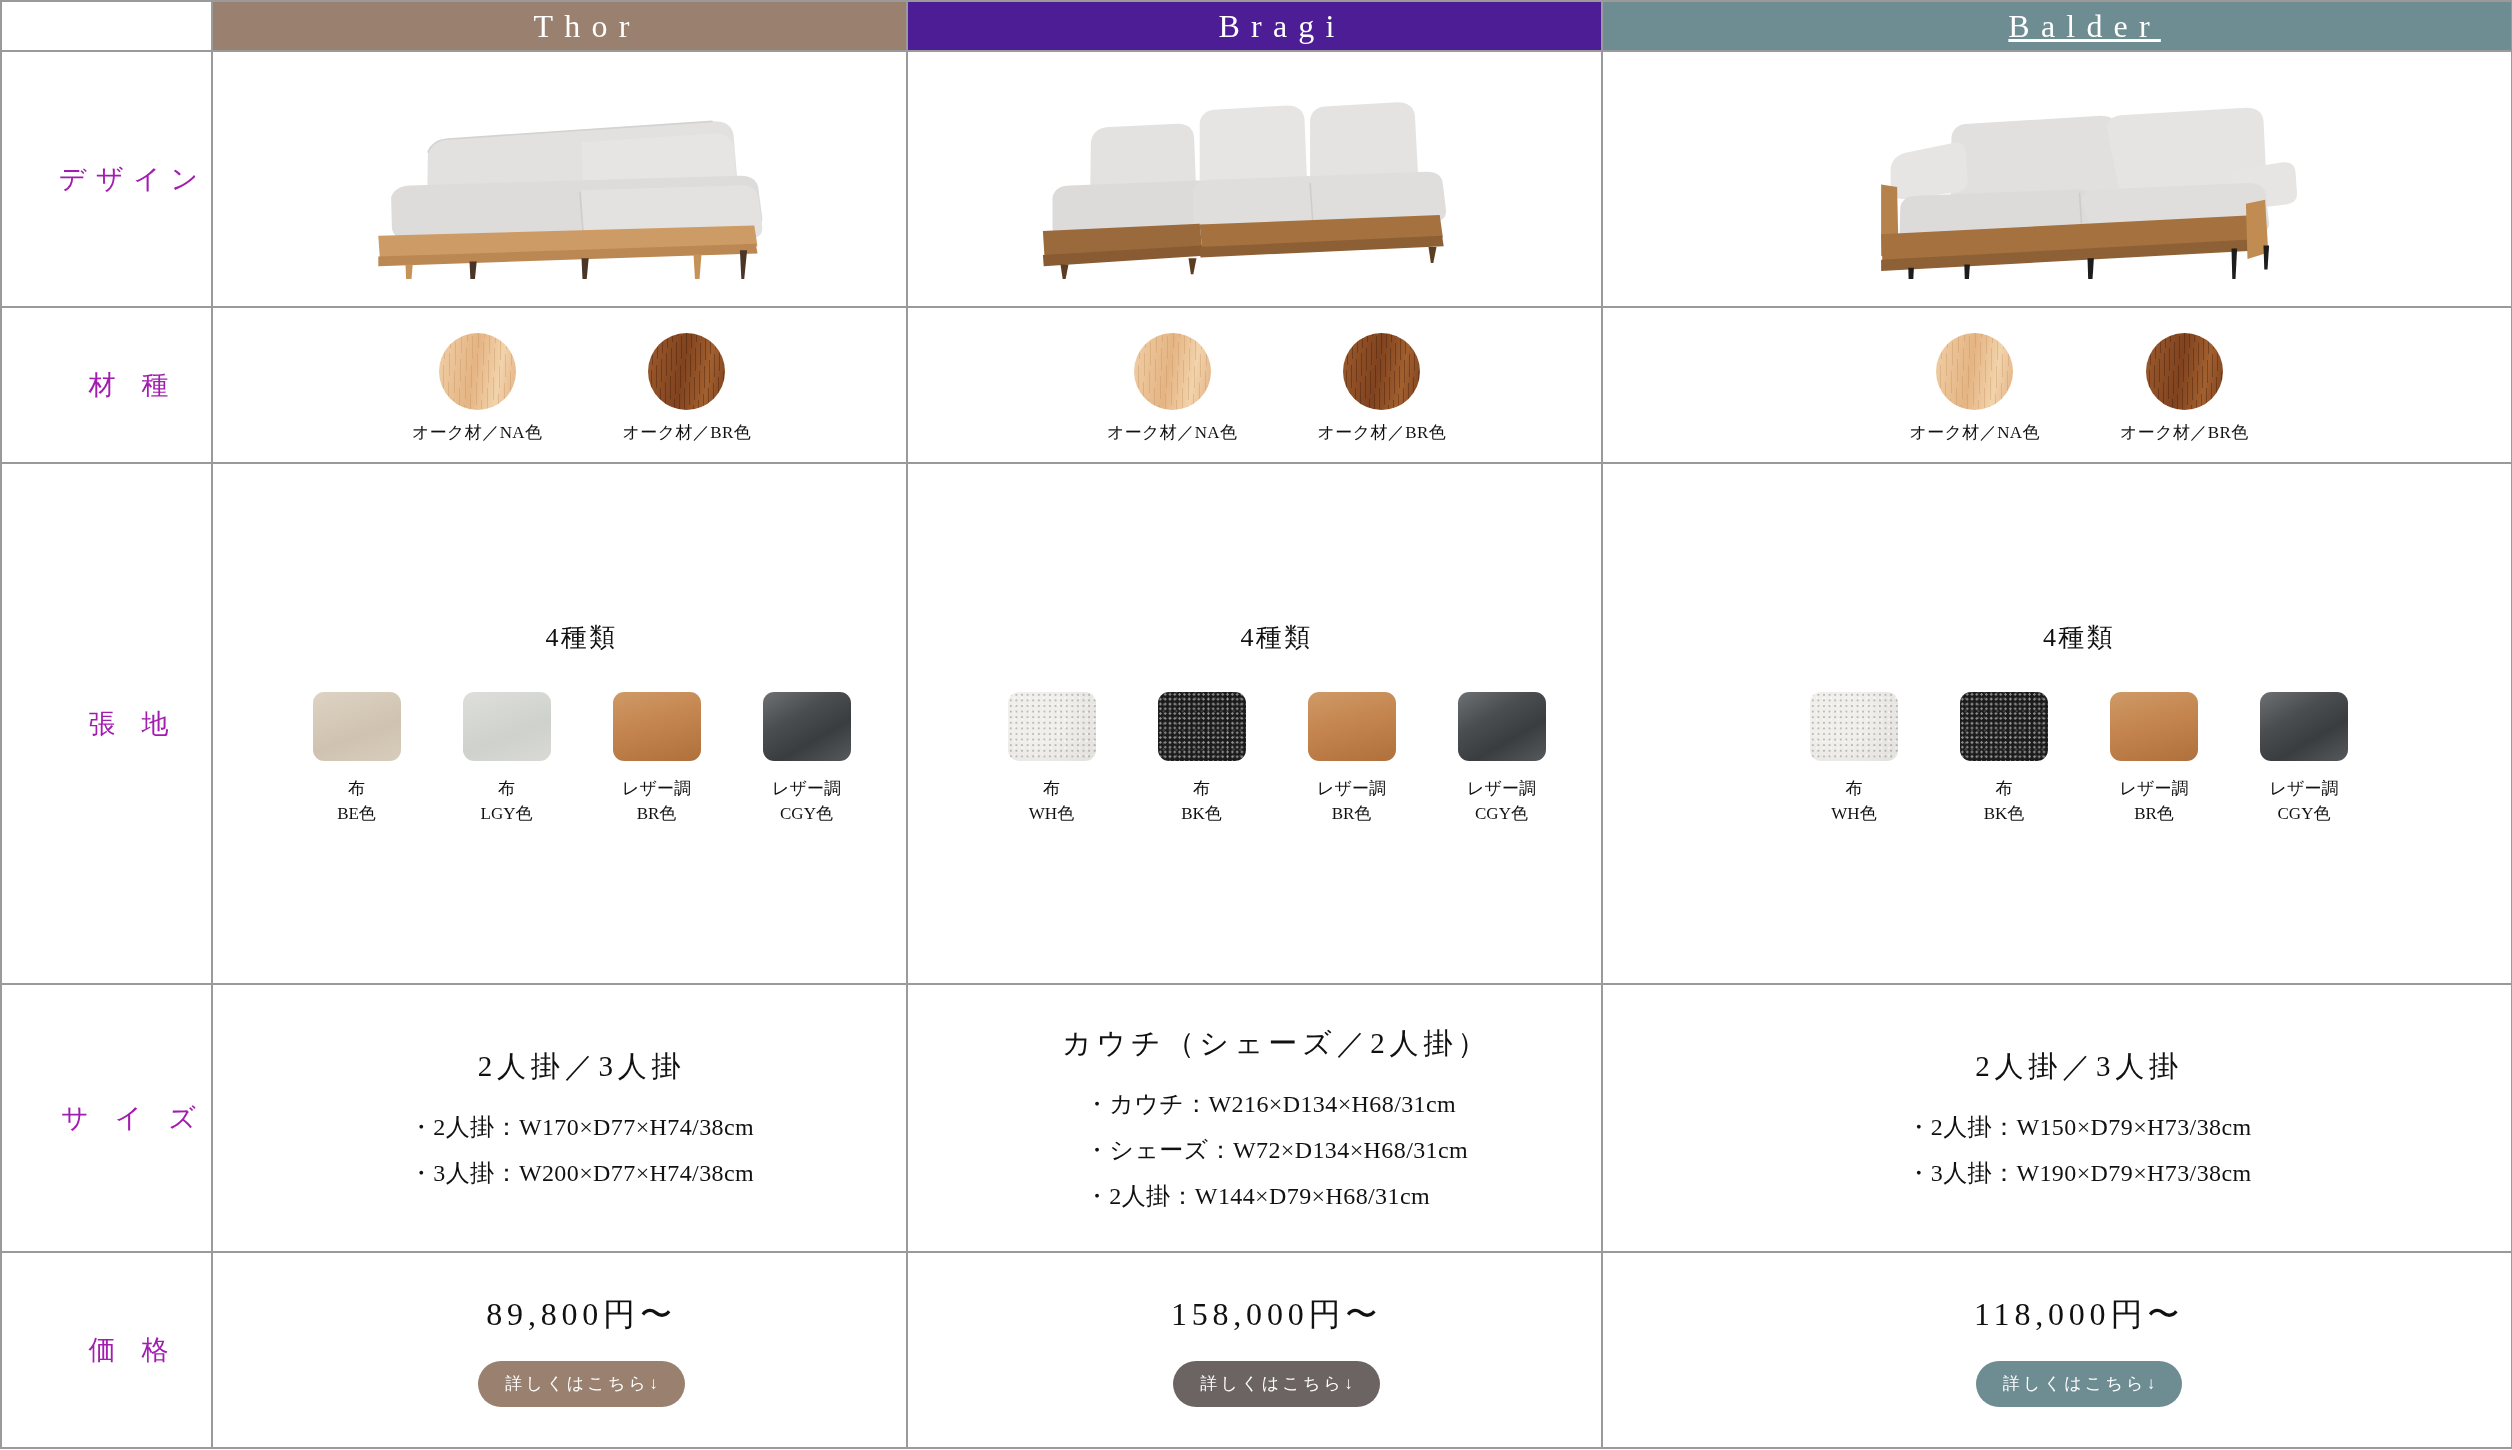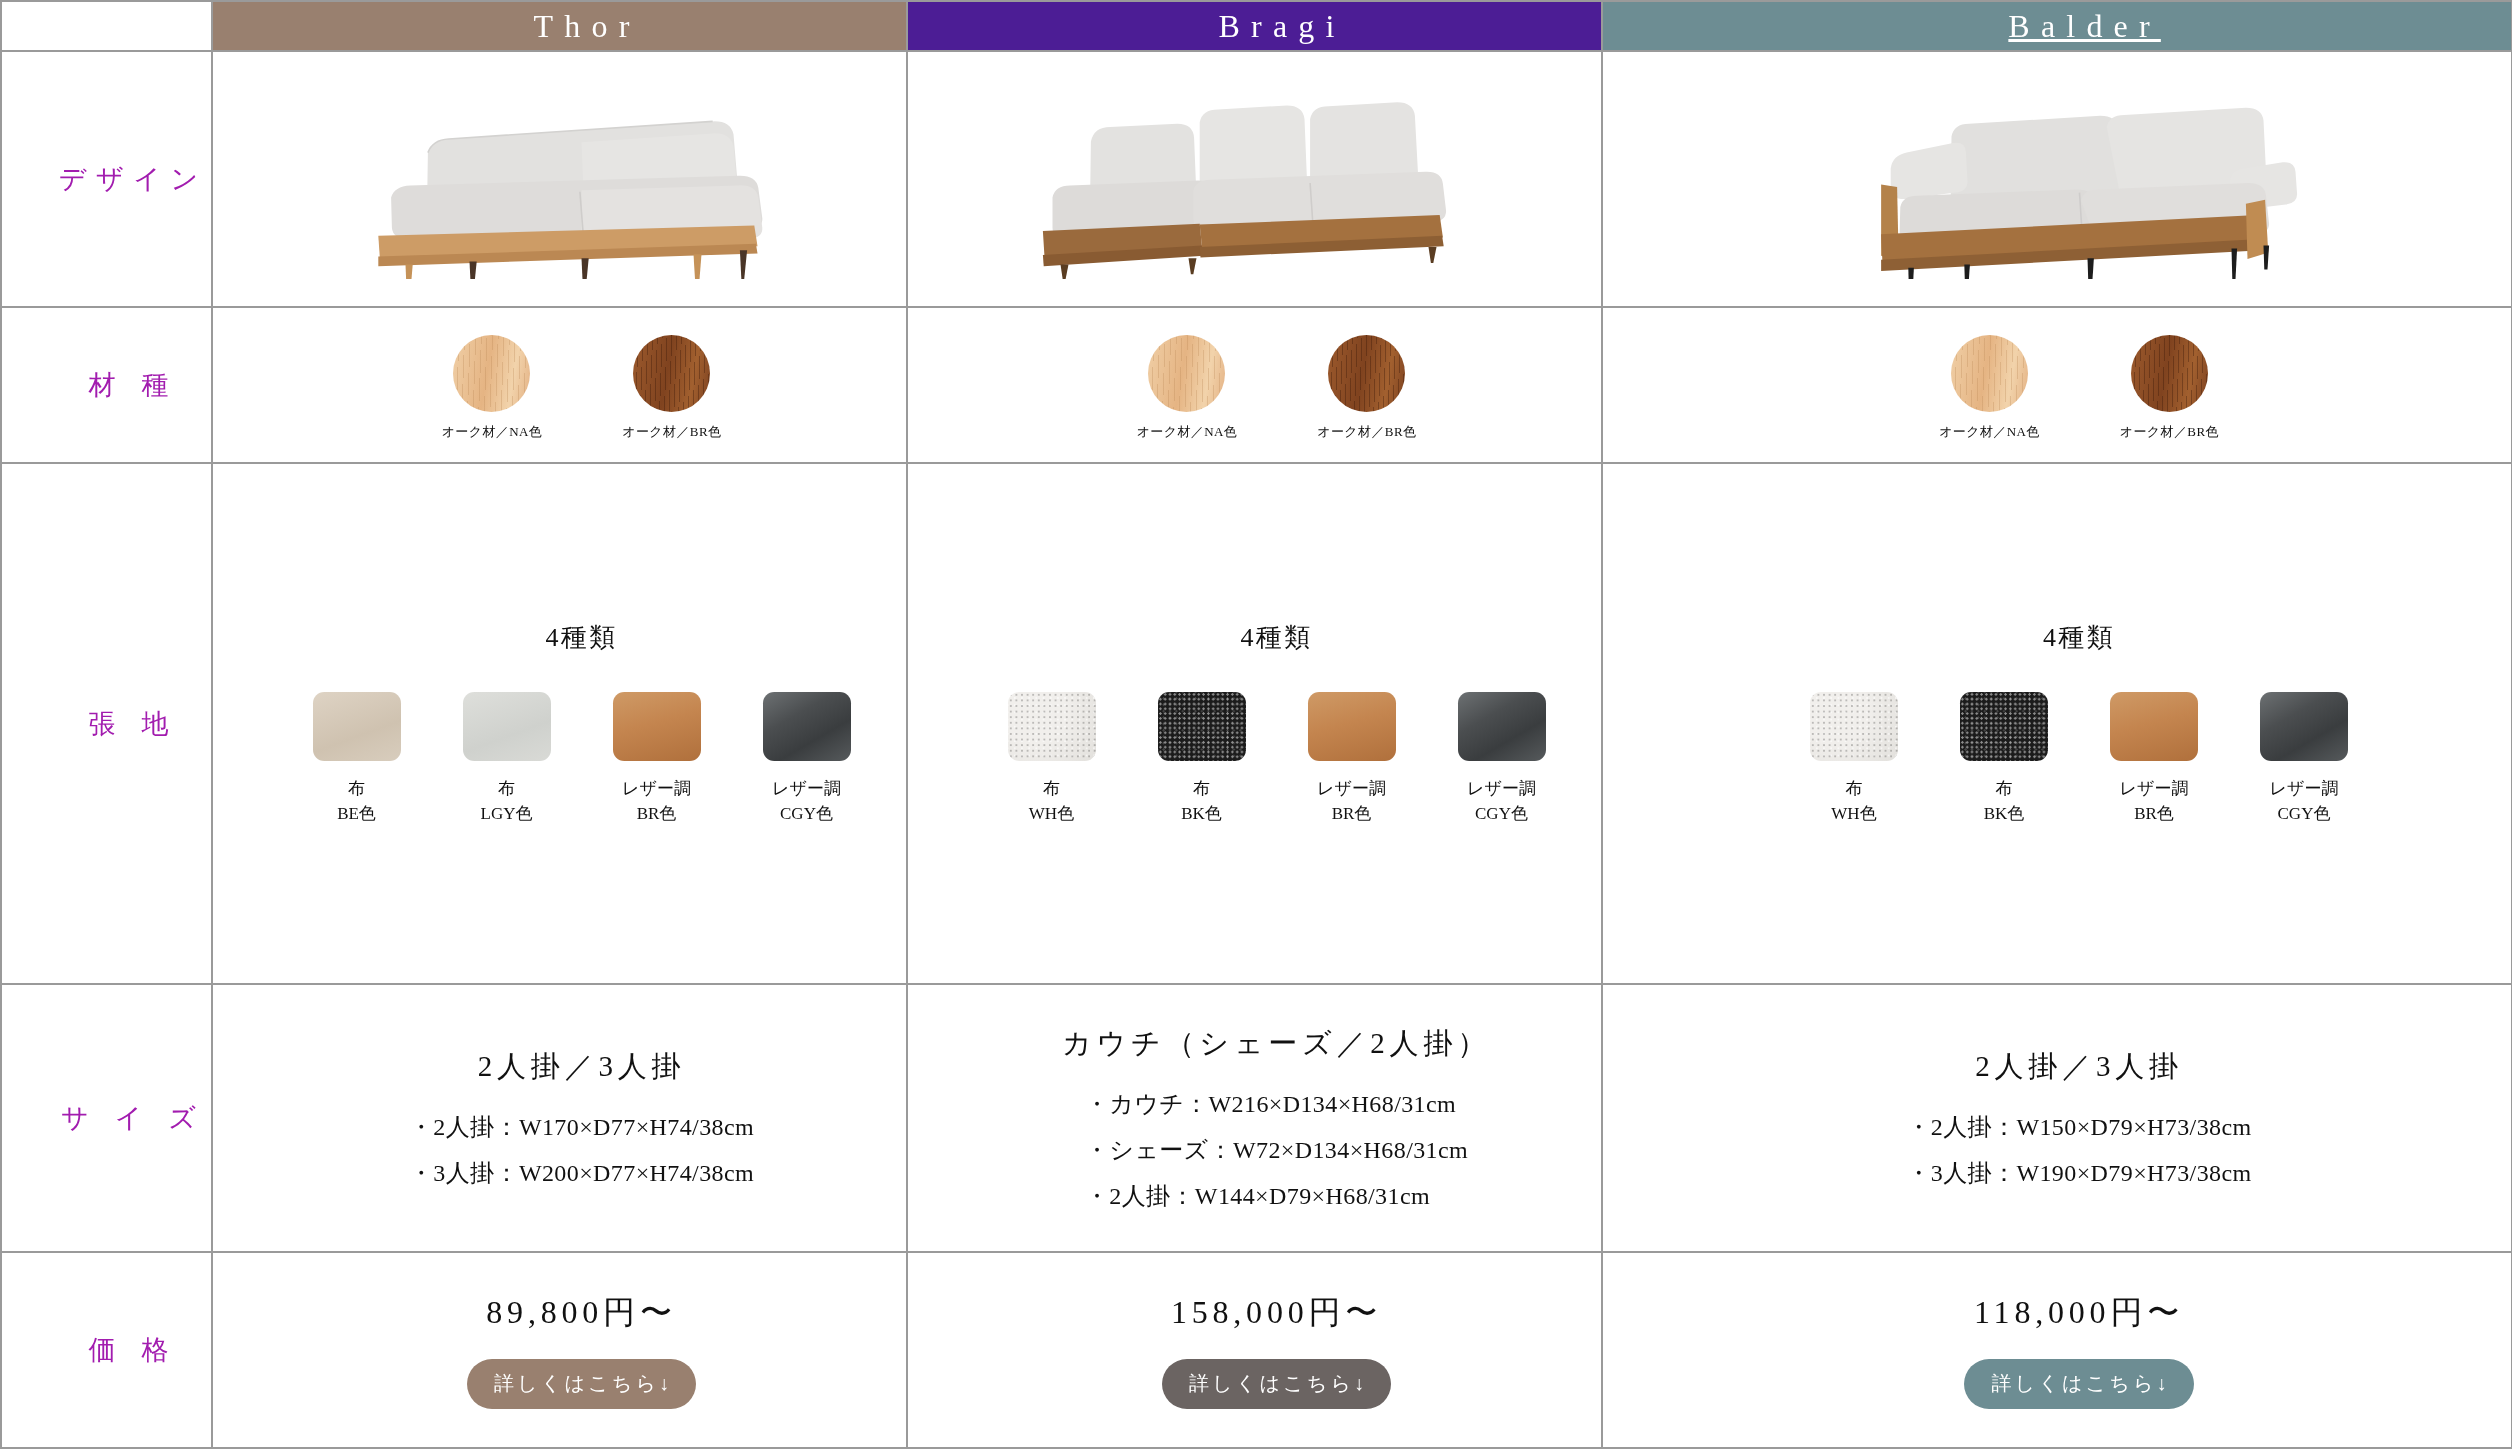--- a/index.html
+++ b/index.html
@@ -63,21 +63,21 @@
   .woodcircle.na {
     background:
       repeating-linear-gradient(92deg, rgba(185,135,85,.30) 0 0.8px, rgba(0,0,0,0) 0.8px 5.6px),
       linear-gradient(100deg,#f0cfa6 0%, #e5b483 45%, #f2d3ab 75%, #e3b082 100%);
   }
   .woodcircle.br {
     background:
       repeating-linear-gradient(92deg, rgba(60,25,8,.38) 0 0.8px, rgba(0,0,0,0) 0.8px 4.8px),
       linear-gradient(100deg,#9c5a2d 0%, #80431f 45%, #a2602f 75%, #7c4120 100%);
   }
-  .swatchlabel { font-size: 13px; letter-spacing: 0.4px; white-space: nowrap; }
+  .swatchlabel { font-size: 17px; letter-spacing: 0.4px; white-space: nowrap; }
 
   
   .uphwrap { width:100%; height:100%; display:flex; flex-direction:column; align-items:center; justify-content:center; gap: 37px; }
   .kinds { font-size: 26px; letter-spacing: 2.4px; }
   .fabricset { display:flex; align-items:flex-start; justify-content:center; gap: 46px; }
   .fabitem { display:flex; flex-direction:column; align-items:center; gap: 14.4px; width: 104px; }
   .fabsq { width: 88px; height: 69px; border-radius: 11.2px; }
   .fablabel { font-size: 17px; line-height: 1.5; text-align:center; white-space: nowrap; }
 
   .fab-be  { background: linear-gradient(160deg,#ded3c4,#cfc2b0 60%,#d8cdbd); }
@@ -106,21 +106,21 @@
   .sizewrap { width:100%; height:100%; display:flex; flex-direction:column; align-items:center; justify-content:center; gap: 24px; padding: 8px 16px; }
   .sizetitle { font-size: 29px; letter-spacing: 4.8px; white-space: nowrap; }
   .sizelist { display:flex; flex-direction:column; gap: 14.4px; }
   .sizeitem { font-size: 24px; letter-spacing: 0.4px; white-space: nowrap; }
 
   
   .pricewrap { width:100%; height:100%; display:flex; flex-direction:column; align-items:center; justify-content:center; gap: 24px; }
   .price { font-size: 32px; letter-spacing: 4.8px; }
   .cta {
     border: none; color:#fff; font-family: Liberation Serif, serif;
-    font-size: 20px; letter-spacing: 3.2px; text-indent: 3.2px;
+    font-size: 17px; letter-spacing: 3.2px; text-indent: 3.2px;
     padding: 10.4px 24px 12px; border-radius: 32px; cursor: pointer;
     white-space: nowrap;
   }
 </style>
 </head>
 <body>
 
 <div class="table">
 
   <div class="cell col0 corner"></div>

